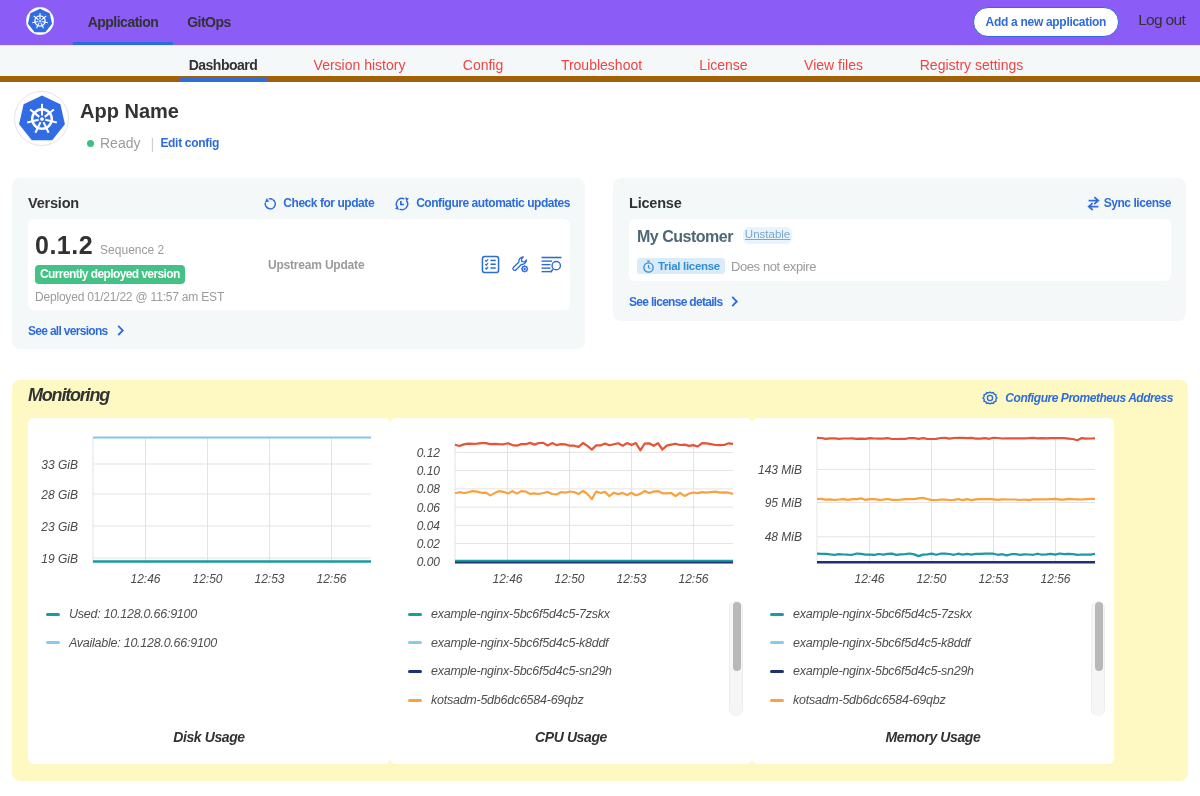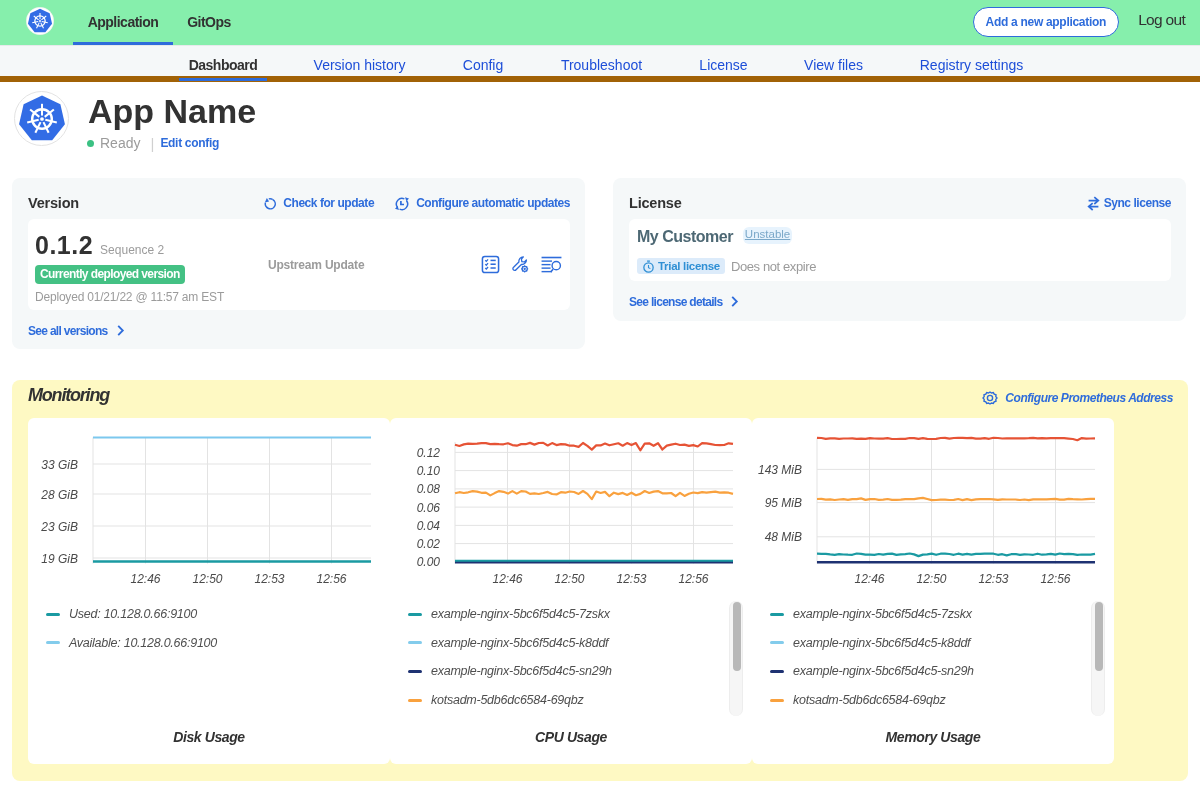--- a/index.html
+++ b/index.html
@@ -1,33 +1,33 @@
 <!DOCTYPE html>
 <html><head>
 <meta charset="utf-8">
 <style>
 * { margin:0; padding:0; box-sizing:border-box; }
 body { font-family:"Liberation Sans", sans-serif; background:#fff; color:#323232; width:1200px; }
 a { text-decoration:none; }
 
-.topnav { height:45px; position:relative; background:#86efac; }
+.topnav { height:45px; position:relative; background:#8b5cf6; }
 .topnav .logo { position:absolute; left:26px; top:7px; width:28px; height:28px; }
 .navtab { position:absolute; top:0; height:45px; line-height:45px; font-size:14px; font-weight:700; letter-spacing:-0.5px; color:#323232; text-align:center; }
 .navtab.active:after { content:""; position:absolute; left:0; right:0; bottom:0; height:3px; background:#2e6cdb; }
 .btn-pill { position:absolute; right:81px; top:7px; height:30px; line-height:28px; border:1px solid #2e6cdb; border-radius:15px; padding:0 12px; color:#2e6cdb; font-size:12px; font-weight:700; letter-spacing:-0.3px; background:#fff; }
 .logout { position:absolute; right:15px; top:0; line-height:40px; font-size:15.5px; letter-spacing:-0.7px; color:#323232; }
 
 .subnav { height:37px; background:#f5f8f9; border-bottom:6px solid #a16207; box-shadow:inset 0 1px 0 #e7eaec; position:relative; }
-.subtab { position:absolute; top:0; height:36px; line-height:41px; font-size:14px; color:#1d4ed8; text-align:center; }
+.subtab { position:absolute; top:0; height:36px; line-height:41px; font-size:14px; color:#ef4444; text-align:center; }
 .subtab.active { color:#323232; font-weight:700; letter-spacing:-0.5px; }
 .subtab.active:after { content:""; position:absolute; left:0; right:0; bottom:0; height:3px; background:#2e6cdb; }
 
 .apphead { position:relative; height:96px; }
 .appicon { position:absolute; left:14px; top:9px; width:55px; height:55px; border-radius:50%; background:#fff; border:1px solid #e3e3e3; display:flex; align-items:center; justify-content:center; }
-.apptitle { position:absolute; left:88px; top:15px; font-size:34px; font-weight:700; color:#323232; line-height:28px; }
+.apptitle { position:absolute; left:80px; top:15px; font-size:20px; font-weight:700; color:#323232; line-height:28px; }
 .appstatus { position:absolute; left:87px; top:51px; height:20px; font-size:14px; color:#9b9b9b; display:flex; align-items:center; }
 .dot { width:7px; height:7px; border-radius:50%; background:#3bc183; margin-right:6px; }
 .sep { color:#d0d0d0; margin:0 6px 0 10px; font-size:15px; }
 .editcfg { color:#2e6cdb; font-weight:700; font-size:12px; letter-spacing:-0.3px; }
 
 .cards { display:flex; padding:0 12px; gap:28px; align-items:flex-start; height:202px; }
 .card { background:#f5f8f9; border-radius:8px; padding:12px 15px 10px 16px; }
 .card-ver { width:573px; }
 .card-lic { width:573px; padding-bottom:11px; }
 .cardhead { display:flex; align-items:center; height:18px; margin-top:4px; }

